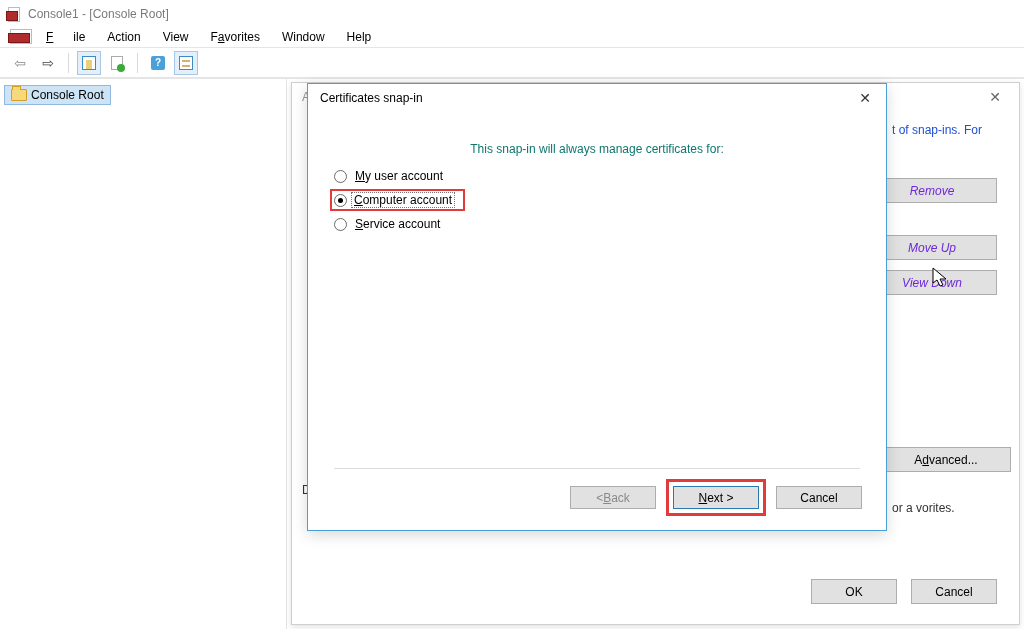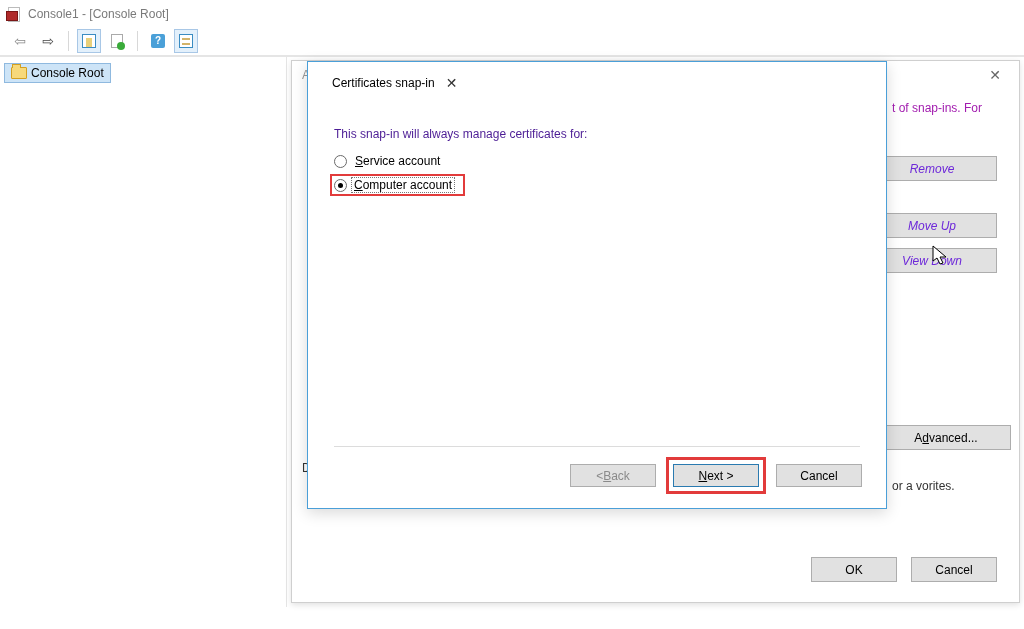--- a/index.html
+++ b/index.html
@@ -49,58 +49,70 @@
   .snapins-note { position:absolute; left:10px; top:400px; right:20px; color:#333;}
   .snapins-footer { position:absolute; right:22px; bottom:20px; display:flex; gap:14px;padding-left:16px;}
   .snapins-footer .winbtn{width:86px;}
 
   
   .cert-dialog {
     position:absolute; top:0px; left:15px; width:580px; height:448px;
     border:1px solid #4a9fd8; background:#fff; box-shadow:0 4px 14px rgba(0,0,0,0.15);
     z-index:5;
   }
-  .cert-title { height:28px; display:flex; align-items:center; padding:0 4px 0 24px; color:#000;margin-top:7px;}
+  .cert-title { height:28px; display:flex; align-items:center; justify-content:space-between; padding:0 4px 0 12px; color:#000;}
   .cert-title .xbtn { width:34px;height:24px;display:flex;align-items:center;justify-content:center;font-size:14px;color:#333;}
   .cert-body { padding:30px 26px 10px 26px; }
-  .cert-body .prompt { margin-bottom:10px; color:#4c1d95;}
+  .cert-body .prompt { margin-bottom:10px; color:#0f766e;text-align:center;}
   .radio-row { display:flex; align-items:center; gap:4px; padding:3px 0; }
   .radio { width:13px;height:13px;border:1px solid #6a6a6a;border-radius:50%;position:relative;flex-shrink:0;margin-right:4px;}
   .radio.checked::after{content:"";position:absolute;top:3px;left:3px;width:5px;height:5px;background:#000;border-radius:50%;}
   .radio-label u { text-decoration:underline;}
   .sel-container { border:2px solid #e23b3b; padding:1px 8px 1px 2px; display:inline-flex; align-items:center; margin-left:-4px;}
   .sel-container .dotted { border:1px dotted #777; padding:0 2px;}
   .cert-divider { position:absolute; left:26px; right:26px; top:384px; height:1px; background:#dcdcdc;}
   .cert-footer { position:absolute; right:24px; bottom:14px; display:flex; gap:10px; align-items:center;}
   .cert-btn { width:86px; height:23px; background:#e1e1e1; border:1px solid #adadad; color:#000; display:flex; align-items:center; justify-content:center;}
   .cert-btn.disabled { color:#8a8a8a;}
   .cert-btn.primary { border:1px solid #2a7ab0;}
   .red-frame { padding:6px; border:3px solid #e23b3b; }
   .red-frame.next-frame { padding:4px 4px;}
   .cert-btn u { text-decoration:underline;}
 
   
-  .peek-text { position:absolute; top:40px; left:600px; right:16px; color:#a21caf;}
+  .peek-text { position:absolute; top:40px; left:600px; right:16px; color:#1d4ed8;}
 
   
   .cursor { position:absolute; left:640px; top:184px; z-index:9; pointer-events:none;}
 </style>
 </head>
 <body>
 
 <div class="window">
 
   <div class="titlebar">
     <span class="mmc-icon">
         <span class="doc"></span>
         <span class="box"></span>
       </span>
     <span>Console1 - [Console Root]</span>
   </div>
 
+  <div class="menubar">
+    <span class="mmc-icon" style="margin-right:6px">
+        <span class="doc"></span>
+        <span class="box"></span>
+      </span>
+    <span><u>F</u><span></span>ile</span>
+    <span>Action</span>
+    <span>View</span>
+    <span>F<u>a</u>vorites</span>
+    <span>Window</span>
+    <span>Help</span>
+  </div>
 
   <div class="toolbar">
     <div class="tb-btn">
         <span class="arrow">⇦</span>
       </div>
     <div class="tb-btn">
         <span class="arrow enabled">⇨</span>
       </div>
     <div class="tb-sep"></div>
     <div class="tb-btn selected">
@@ -176,27 +188,31 @@
         <div class="cert-dialog">
           <div class="cert-title">
             <span>Certificates snap-in</span>
             <span class="xbtn">✕</span>
           </div>
           <div class="cert-body">
             <div class="prompt">This snap-in will always manage certificates for:</div>
 
             <div class="radio-row">
               <span class="radio"></span>
-              <span class="radio-label"><u>S</u><span>ervice account</span></span>
+              <span class="radio-label"><u>M</u><span>y user account</span></span>
             </div>
             <div class="radio-row">
               <span class="sel-container">
                 <span class="radio checked"></span>
                 <span class="radio-label dotted"><u>C</u><span>omputer account</span></span>
               </span>
+            </div>
+            <div class="radio-row">
+              <span class="radio"></span>
+              <span class="radio-label"><u>S</u><span>ervice account</span></span>
             </div>
           </div>
 
           <div class="cert-divider"></div>
 
           <div class="cert-footer">
             <div class="cert-btn disabled">
                 <span>&lt; </span>
                 <u>B</u>
                 <span>ack</span>

